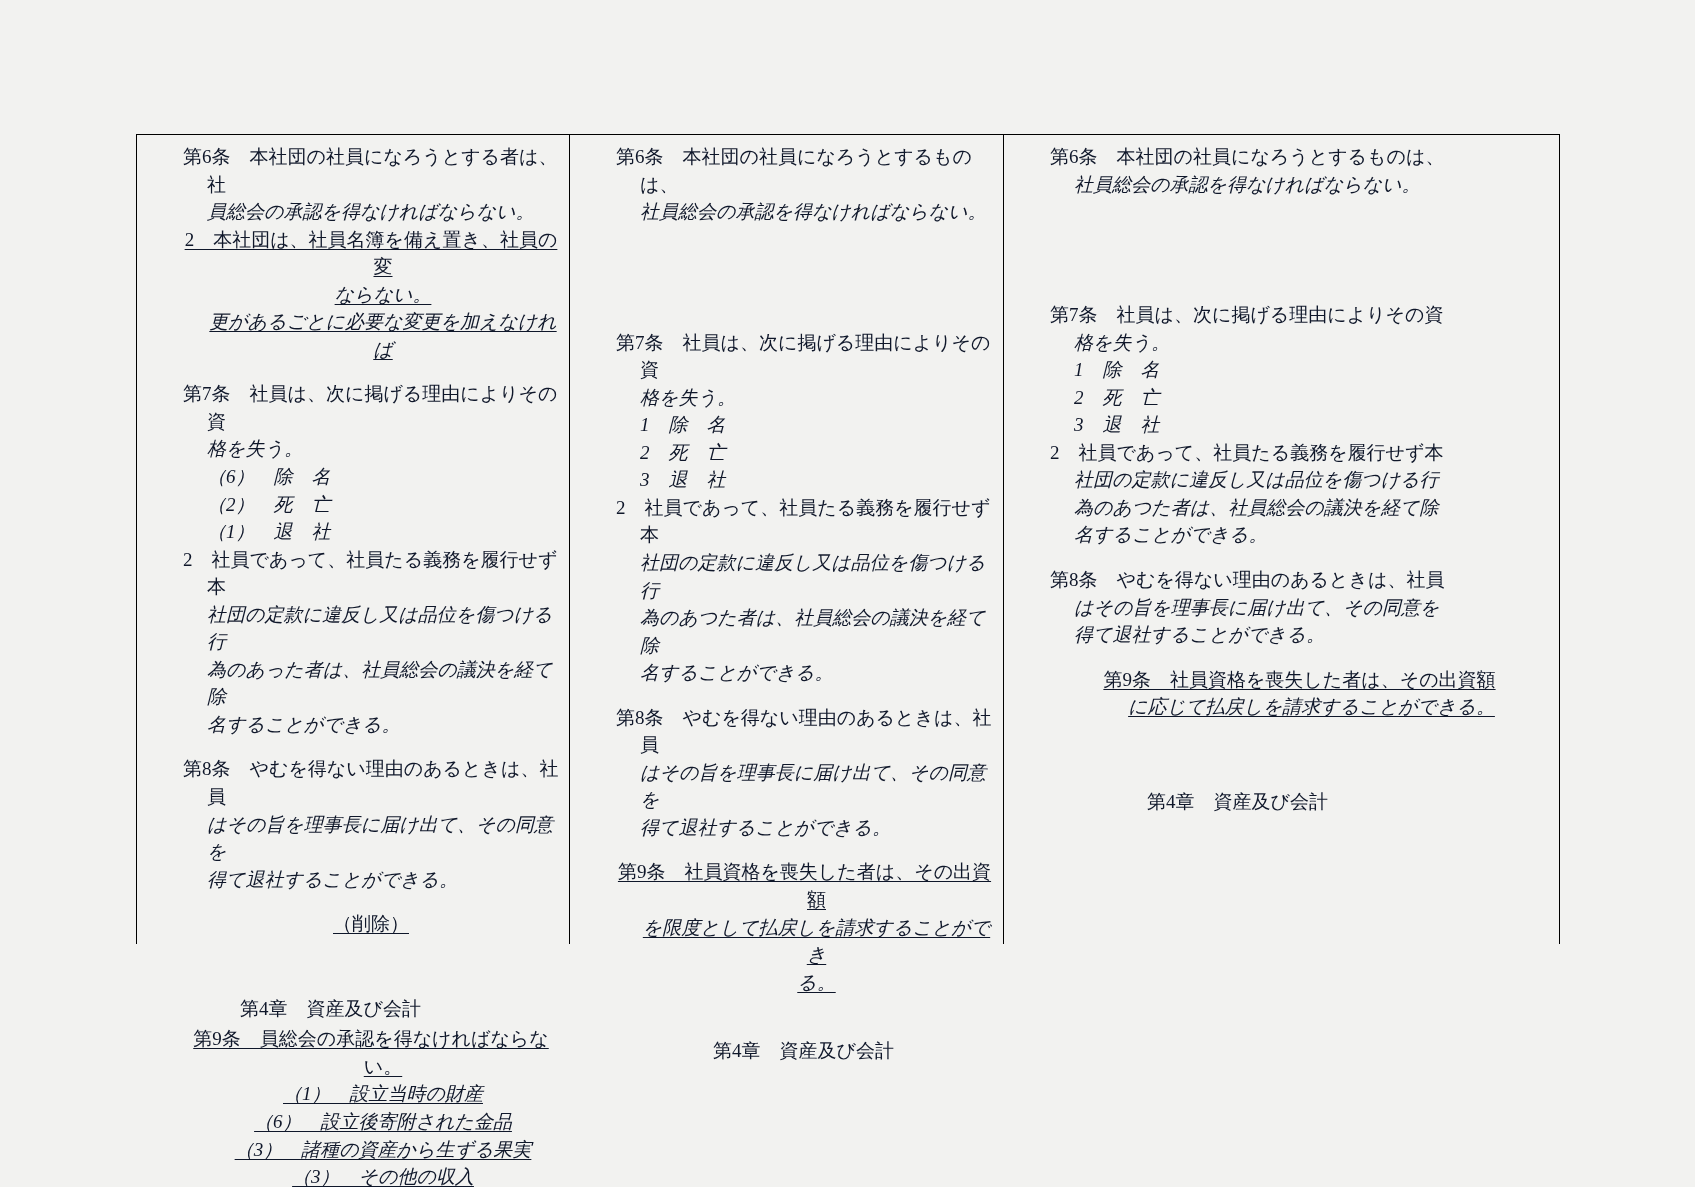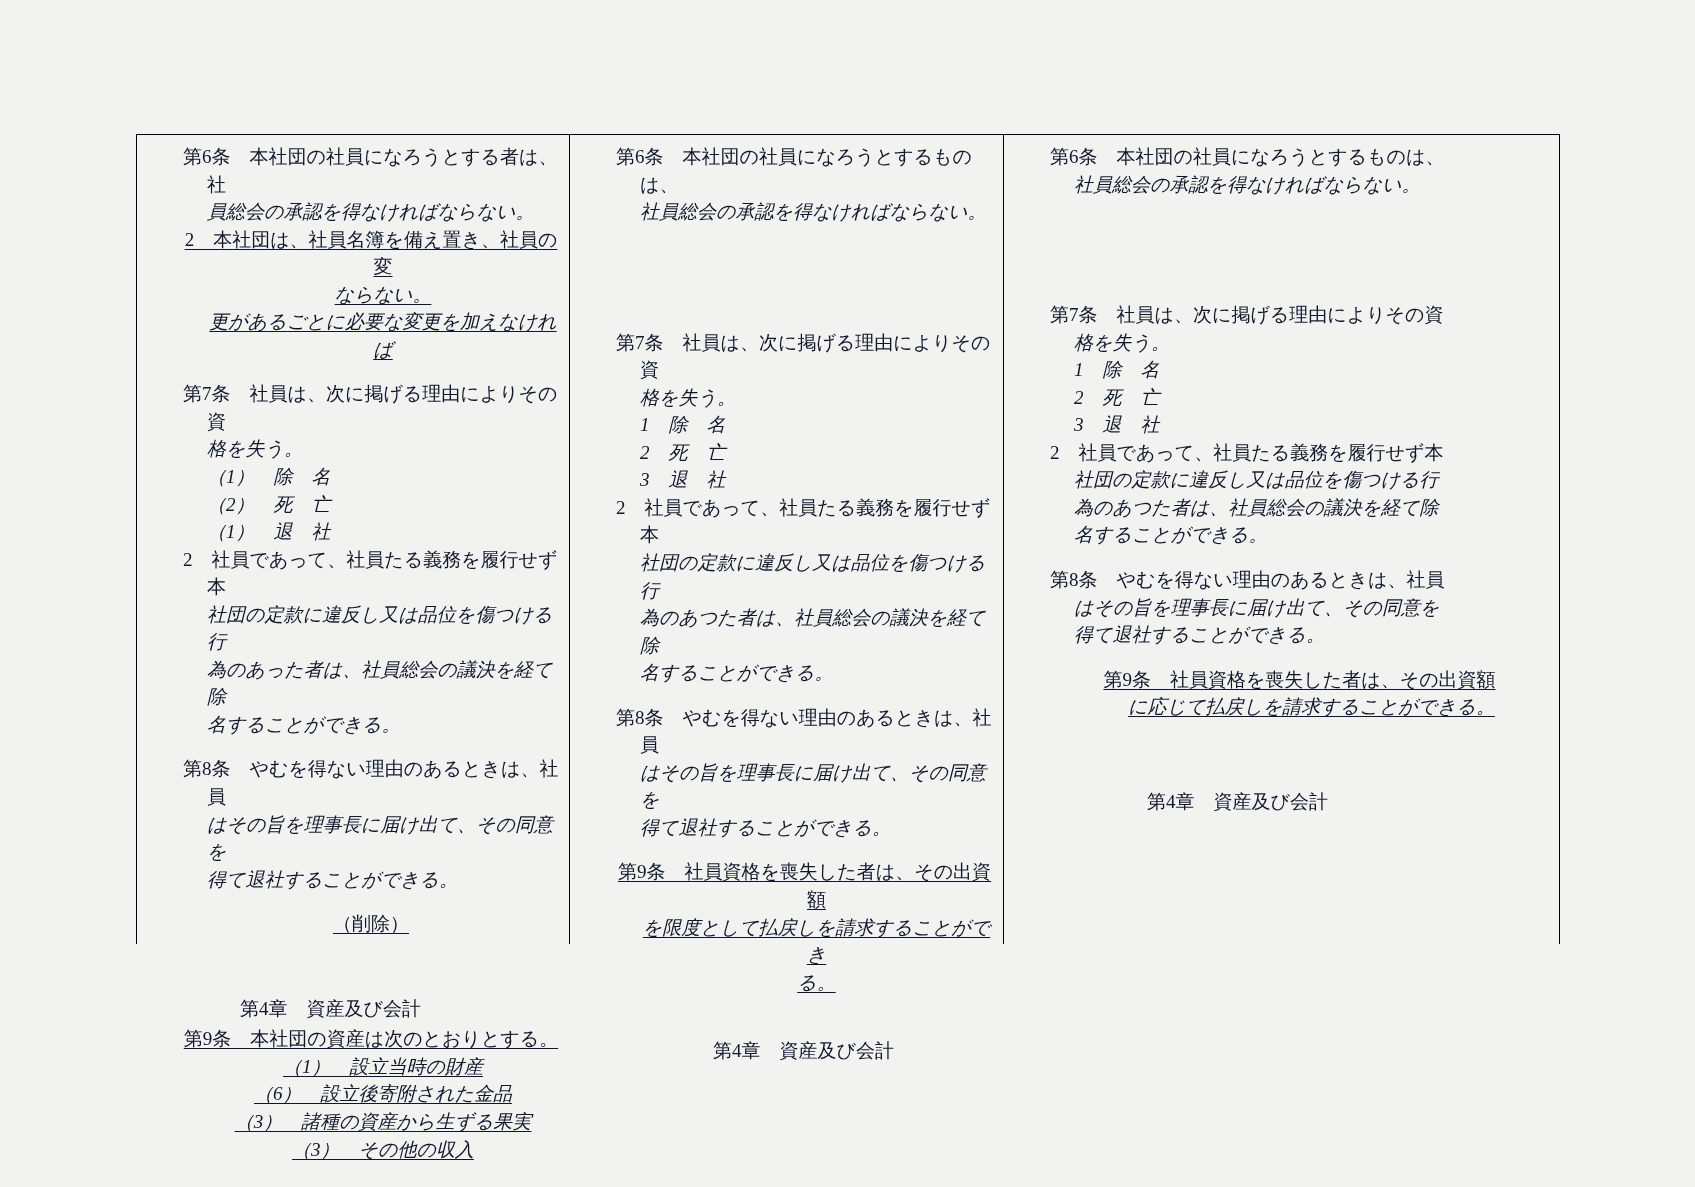--- a/index.html
+++ b/index.html
@@ -81,21 +81,21 @@
         <p>第6条　本社団の社員になろうとする者は、社</p>
         <p class="cont">員総会の承認を得なければならない。</p>
         <p class="u">2　本社団は、社員名簿を備え置き、社員の変</p>
         <p class="cont u">ならない。</p>
         <p class="cont u">更があるごとに必要な変更を加えなければ</p>
       </div>
 
       <div class="blk art">
         <p>第7条　社員は、次に掲げる理由によりその資</p>
         <p class="cont">格を失う。</p>
-        <p class="cont">（1）　除　名</p>
+        <p class="cont">（6）　除　名</p>
         <p class="cont">（2）　死　亡</p>
         <p class="cont">（1）　退　社</p>
         <p>2　社員であって、社員たる義務を履行せず本</p>
         <p class="cont">社団の定款に違反し又は品位を傷つける行</p>
         <p class="cont">為のあった者は、社員総会の議決を経て除</p>
         <p class="cont">名することができる。</p>
       </div>
 
       <div class="blk art">
         <p>第8条　やむを得ない理由のあるときは、社員</p>
@@ -107,21 +107,21 @@
         <p class="u">（削除）</p>
       </div>
 
       <div class="spacer-lg"></div>
 
       <div class="blk">
         <p>　　　第4章　資産及び会計</p>
       </div>
 
       <div class="blk art" style="margin-top:-14px">
-        <p class="u">第9条　本社団の資産は次のとおりとする。</p>
+        <p class="u">第9条　員総会の承認を得なければならない。</p>
         <p class="cont u">（1）　設立当時の財産</p>
         <p class="cont u">（6）　設立後寄附された金品</p>
         <p class="cont u">（3）　諸種の資産から生ずる果実</p>
         <p class="cont u">（3）　その他の収入</p>
       </div>
 
     </div>
 
     <div class="col col-b">
 

